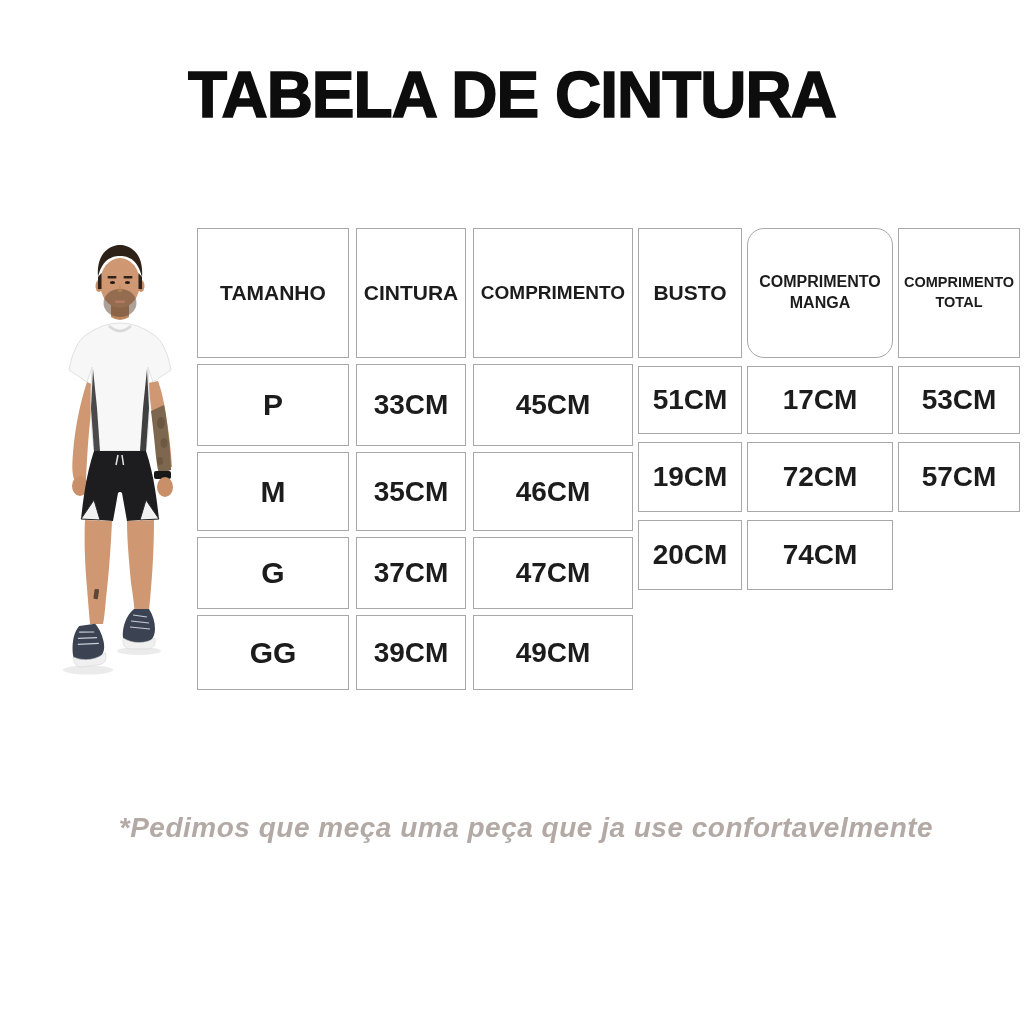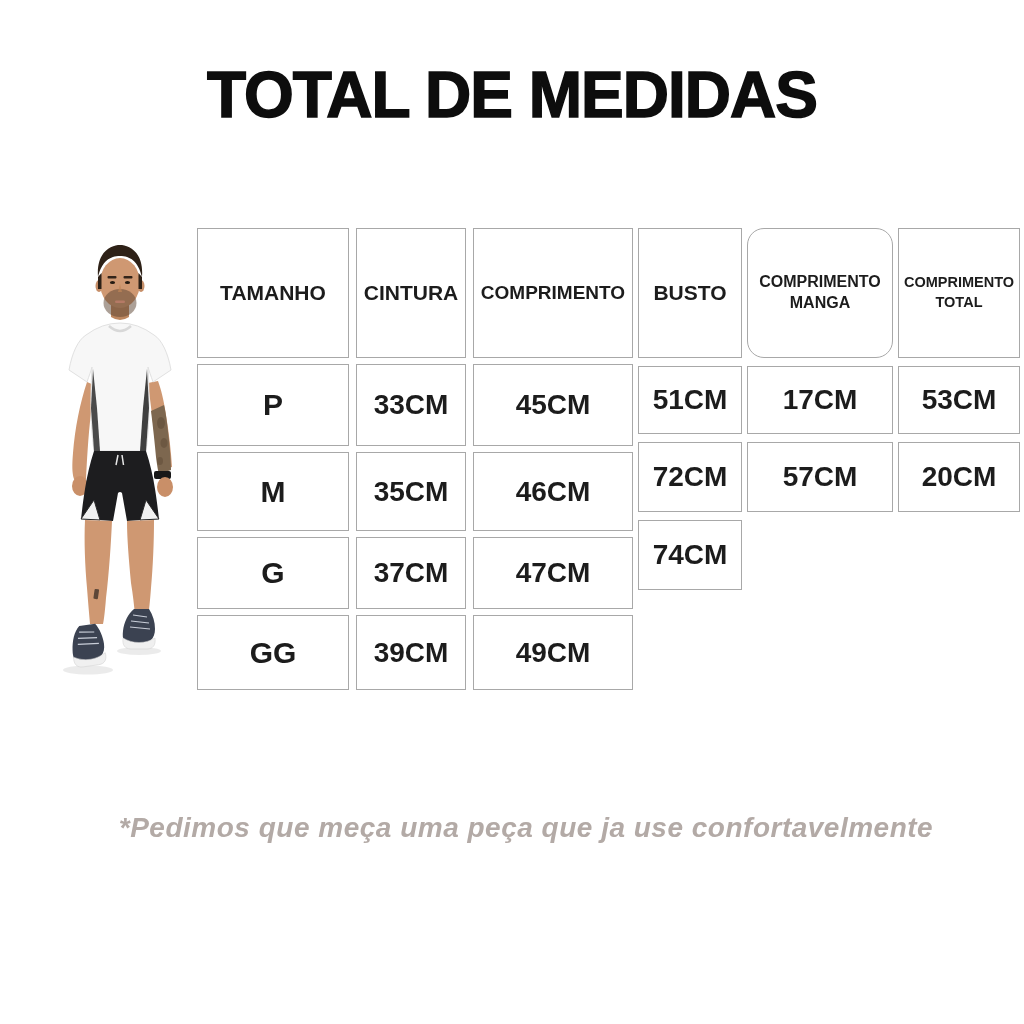--- a/index.html
+++ b/index.html
@@ -47,21 +47,21 @@
     text-align:center;
     font-size:28px;font-style:italic;font-weight:bold;
     letter-spacing:0.5px;
     color:#b3aaa6;
     padding-left:14px;
   }
 </style>
 </head>
 <body>
 
-<div class="title">TOTAL DE MEDIDAS</div>
+<div class="title">TABELA DE CINTURA</div>
 
 <div class="model-wrap">
   <svg width="170" height="440" viewBox="0 0 170 440">
 
     <ellipse cx="58" cy="427" rx="25" ry="4.5" fill="#000000" opacity="0.08"></ellipse>
     <ellipse cx="109" cy="408" rx="22" ry="4" fill="#000000" opacity="0.08"></ellipse>
 
     <g>
       <path d="M57,139 C50,160 45,185 43,210 C42,222 42,230 44,236 L56,236 C57,218 58,195 61,170 C62,160 63,150 64,142 Z" fill="#cf9872"></path>
       <ellipse cx="50" cy="243" rx="8" ry="10" fill="#c98f68"></ellipse>
@@ -155,20 +155,21 @@
 <div class="table table-right">
   <div class="cell th">BUSTO</div>
   <div class="cell th th-small">COMPRIMENTO MANGA</div>
   <div class="cell th th-smaller">COMPRIMENTO TOTAL</div>
 
   <div class="cell td">51CM</div>
   <div class="cell td">17CM</div>
 
   <div class="cell td">53CM</div>
 
+  <div class="cell td">19CM</div>
   <div class="cell td">72CM</div>
 
   <div class="cell td">57CM</div>
   <div class="cell td">20CM</div>
   <div class="cell td">74CM</div>
 </div>
 
 <div class="footnote">*Pedimos que meça uma peça que  ja use confortavelmente</div>
 
 </body></html>

